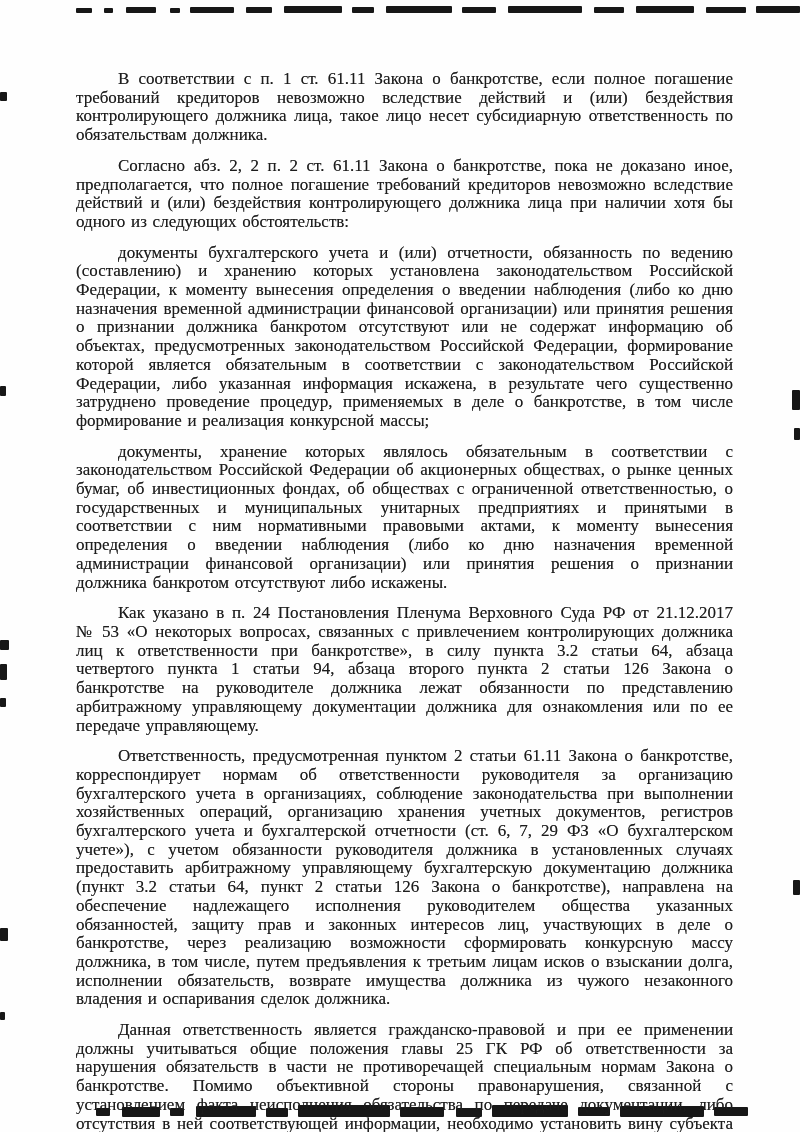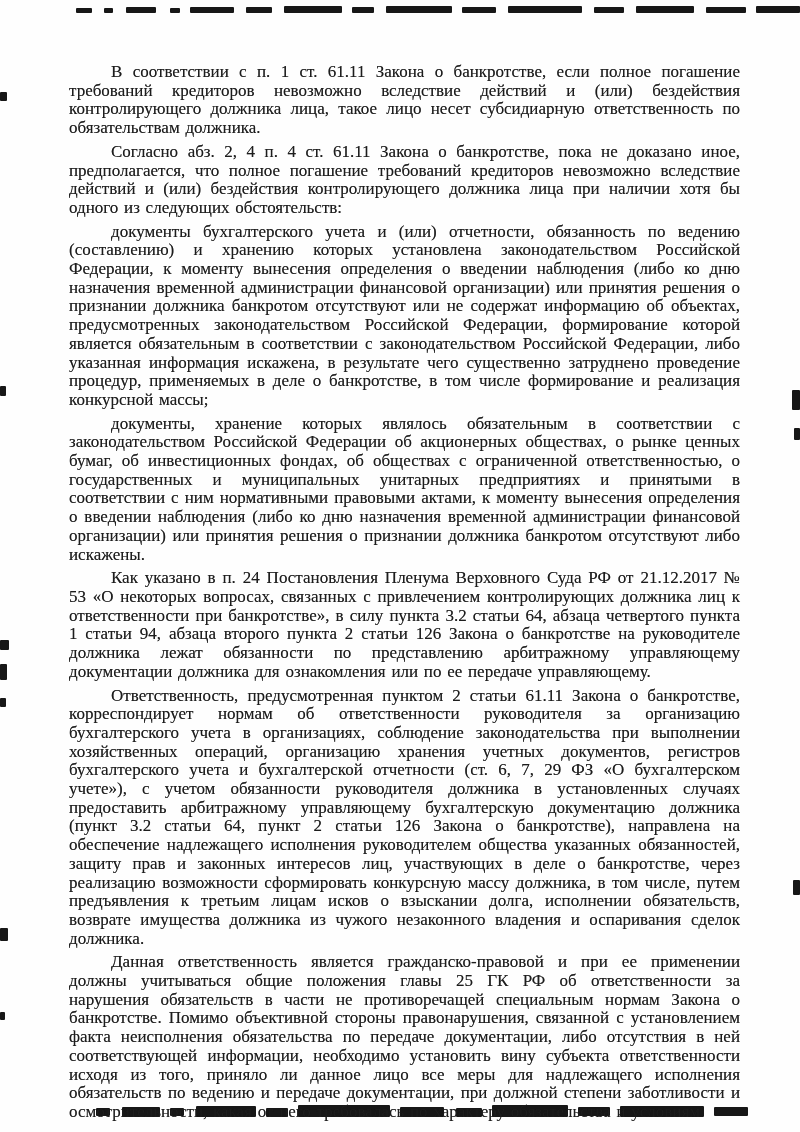--- a/index.html
+++ b/index.html
@@ -20,21 +20,21 @@
     inset: 0;
     background: #fefefe;
   }
   .text-block {
     position: absolute;
     left: 64px;
     top: 58px;
     width: 681px;
   }
   p.par {
-    margin: 5px;
+    margin: 12px;
     padding: 0;
     text-indent: 42px;
     text-align: justify;
     font-size: 17px;
     line-height: 18.7px;
     color: #1d1d1d;
     text-shadow: 0 0 0.6px rgba(20,20,20,0.55);
     word-spacing: 1.5px;
   }
   
@@ -90,21 +90,21 @@
     <div class="artifact" style="left:0;top:698px;width:6px;height:9px"></div>
     <div class="artifact" style="left:0;top:928px;width:8px;height:13px"></div>
     <div class="artifact" style="left:0;top:1012px;width:5px;height:8px"></div>
     <div class="artifact" style="left:792px;top:390px;width:8px;height:20px"></div>
     <div class="artifact" style="left:794px;top:428px;width:6px;height:12px"></div>
     <div class="artifact" style="left:793px;top:880px;width:7px;height:15px"></div>
   </div>
 
   <div class="text-block">
     <p class="par">В соответствии с п. 1 ст. 61.11 Закона о банкротстве, если полное погашение требований кредиторов невозможно вследствие действий и (или) бездействия контролирующего должника лица, такое лицо несет субсидиарную ответственность по обязательствам должника.</p>
-    <p class="par">Согласно абз. 2, 4 п. 4 ст. 61.11 Закона о банкротстве, пока не доказано иное, предполагается, что полное погашение требований кредиторов невозможно вследствие действий и (или) бездействия контролирующего должника лица при наличии хотя бы одного из следующих обстоятельств:</p>
+    <p class="par">Согласно абз. 2, 2 п. 2 ст. 61.11 Закона о банкротстве, пока не доказано иное, предполагается, что полное погашение требований кредиторов невозможно вследствие действий и (или) бездействия контролирующего должника лица при наличии хотя бы одного из следующих обстоятельств:</p>
     <p class="par">документы бухгалтерского учета и (или) отчетности, обязанность по ведению (составлению) и хранению которых установлена законодательством Российской Федерации, к моменту вынесения определения о введении наблюдения (либо ко дню назначения временной администрации финансовой организации) или принятия решения о признании должника банкротом отсутствуют или не содержат информацию об объектах, предусмотренных законодательством Российской Федерации, формирование которой является обязательным в соответствии с законодательством Российской Федерации, либо указанная информация искажена, в результате чего существенно затруднено проведение процедур, применяемых в деле о банкротстве, в том числе формирование и реализация конкурсной массы;</p>
     <p class="par">документы, хранение которых являлось обязательным в соответствии с законодательством Российской Федерации об акционерных обществах, о рынке ценных бумаг, об инвестиционных фондах, об обществах с ограниченной ответственностью, о государственных и муниципальных унитарных предприятиях и принятыми в соответствии с ним нормативными правовыми актами, к моменту вынесения определения о введении наблюдения (либо ко дню назначения временной администрации финансовой организации) или принятия решения о признании должника банкротом отсутствуют либо искажены.</p>
     <p class="par">Как указано в п. 24 Постановления Пленума Верховного Суда РФ от 21.12.2017 № 53 «О некоторых вопросах, связанных с привлечением контролирующих должника лиц к ответственности при банкротстве», в силу пункта 3.2 статьи 64, абзаца четвертого пункта 1 статьи 94, абзаца второго пункта 2 статьи 126 Закона о банкротстве на руководителе должника лежат обязанности по представлению арбитражному управляющему документации должника для ознакомления или по ее передаче управляющему.</p>
     <p class="par">Ответственность, предусмотренная пунктом 2 статьи 61.11 Закона о банкротстве, корреспондирует нормам об ответственности руководителя за организацию бухгалтерского учета в организациях, соблюдение законодательства при выполнении хозяйственных операций, организацию хранения учетных документов, регистров бухгалтерского учета и бухгалтерской отчетности (ст. 6, 7, 29 ФЗ «О бухгалтерском учете»), с учетом обязанности руководителя должника в установленных случаях предоставить арбитражному управляющему бухгалтерскую документацию должника (пункт 3.2 статьи 64, пункт 2 статьи 126 Закона о банкротстве), направлена на обеспечение надлежащего исполнения руководителем общества указанных обязанностей, защиту прав и законных интересов лиц, участвующих в деле о банкротстве, через реализацию возможности сформировать конкурсную массу должника, в том числе, путем предъявления к третьим лицам исков о взыскании долга, исполнении обязательств, возврате имущества должника из чужого незаконного владения и оспаривания сделок должника.</p>
     <p class="par">Данная ответственность является гражданско-правовой и при ее применении должны учитываться общие положения главы 25 ГК РФ об ответственности за нарушения обязательств в части не противоречащей специальным нормам Закона о банкротстве. Помимо объективной стороны правонарушения, связанной с установлением факта неисполнения обязательства по передаче документации, либо отсутствия в ней соответствующей информации, необходимо установить вину субъекта ответственности исходя из того, приняло ли данное лицо все меры для надлежащего исполнения обязательств по ведению и передаче документации, при должной степени заботливости и осмотрительности, какая от него требовалась по характеру обязательства и условиям</p>
   </div>
 
 </div>
 
 </body></html>

